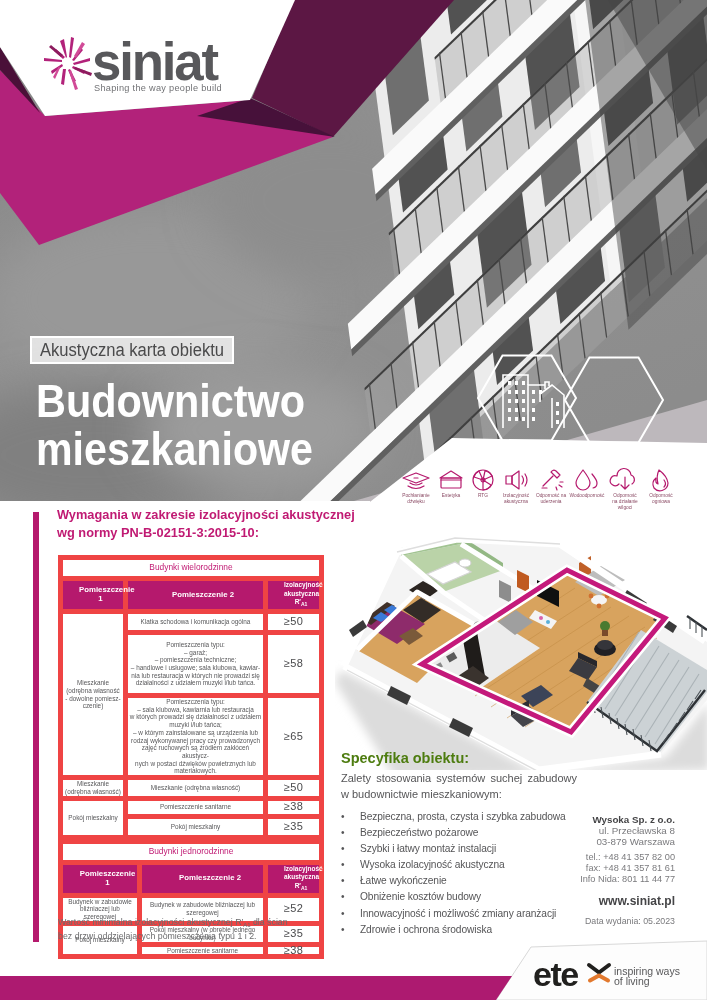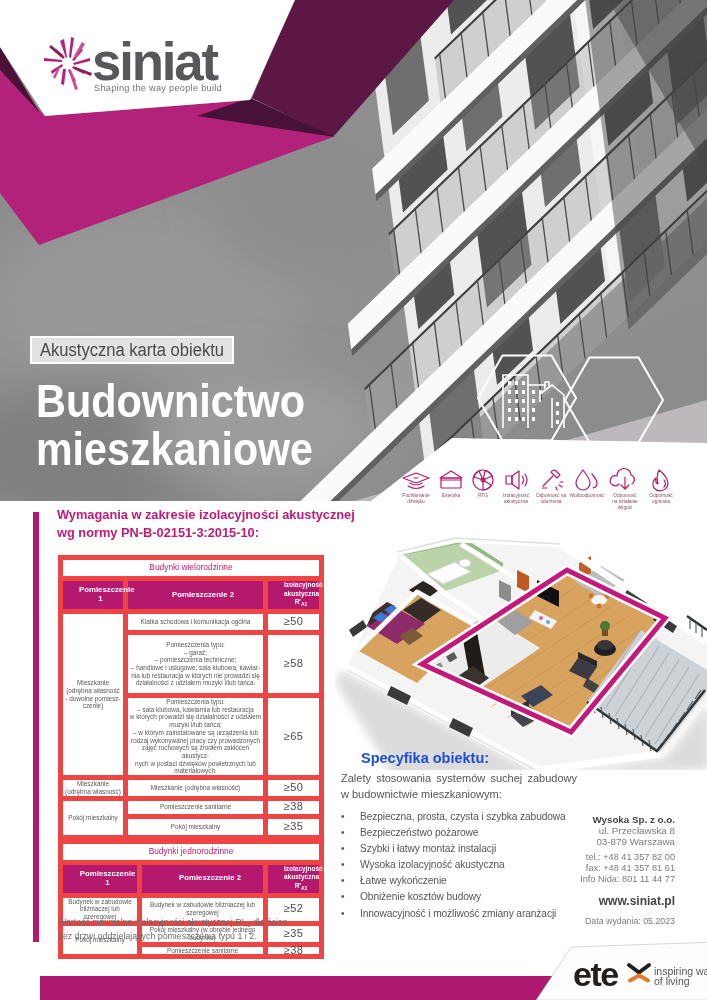--- a/index.html
+++ b/index.html
@@ -754,48 +754,49 @@
   <rect x="112" y="124" width="9" height="7" fill="#5a5a5a" transform="rotate(-30 116 127)"></rect>
   <rect x="100" y="134" width="7" height="5" fill="#8a8a8a" transform="rotate(-30 103 136)"></rect>
   <circle cx="143" cy="96" r="4" fill="none" stroke="#9a9a9a" stroke-width="1.2"></circle>
 
   <polygon points="87,134 232,40 330,88 236,202" fill="none" stroke="#ffffff" stroke-width="10" stroke-linejoin="miter"></polygon>
 
   <polygon points="87,134 232,40 330,88 236,202" fill="none" stroke="#c4197b" stroke-width="5" stroke-linejoin="miter"></polygon>
 </svg>
 </div>
 
-<div class="abs" style="left:341px;top:750px;font-size:14.5px;font-weight:bold;color:#1d4ed8;margin-left:20px;">Specyfika obiektu:</div>
+<div class="abs" style="left:341px;top:750px;font-size:14.5px;font-weight:bold;color:#4d7c0f;">Specyfika obiektu:</div>
 
 <div class="abs" style="left:341px;top:771px;width:236px;font-size:11px;line-height:15.5px;color:#555557;text-align:justify;">Zalety stosowania systemów suchej zabudowy w&nbsp;budownictwie mieszkaniowym:</div>
 
 <div class="abs" style="left:341px;top:809px;width:256px;font-size:10.2px;letter-spacing:-0.1px;color:#555557;">
   <div style="line-height:16.1px;">
     <div><span style="display:inline-block;width:19px;">•</span>Bezpieczna, prosta, czysta i szybka zabudowa</div>
     <div><span style="display:inline-block;width:19px;">•</span>Bezpieczeństwo pożarowe</div>
     <div><span style="display:inline-block;width:19px;">•</span>Szybki i łatwy montaż instalacji</div>
     <div><span style="display:inline-block;width:19px;">•</span>Wysoka izolacyjność akustyczna</div>
     <div><span style="display:inline-block;width:19px;">•</span>Łatwe wykończenie</div>
     <div><span style="display:inline-block;width:19px;">•</span>Obniżenie kosztów budowy</div>
     <div><span style="display:inline-block;width:19px;">•</span>Innowacyjność i możliwość zmiany aranżacji</div>
+    <div><span style="display:inline-block;width:19px;">•</span>Zdrowie i ochrona środowiska</div>
   </div>
 </div>
 
 <div class="abs" style="left:500px;top:814px;width:175px;text-align:right;color:#707073;">
   <div style="font-size:9.8px;font-weight:bold;color:#454547;">Wysoka Sp. z o.o.</div>
   <div style="font-size:9.8px;line-height:11px;color:#7a7a7d;">ul. Przecławska 8<br>03-879 Warszawa</div>
   <div style="height:5px;"></div>
   <div style="font-size:9.2px;line-height:11px;color:#7a7a7d;">tel.: +48 41 357 82 00<br>fax: +48 41 357 81 61<br>Info Nida: 801 11 44 77</div>
   <div style="height:9px;"></div>
   <div style="font-size:12px;font-weight:bold;color:#454547;">www.siniat.pl</div>
   <div style="height:8px;"></div>
   <div style="font-size:8.8px;color:#7a7a7d;">Data wydania: 05.2023</div>
 </div>
 
-<div class="abs" style="left:0;top:935px;width:599px;height:65px;padding-left:40px;">
+<div class="abs" style="left:0;top:935px;width:599px;height:65px;">
 <svg width="707" height="65" viewBox="0 0 707 65">
 
   <polygon points="496,65 531,12 707,6 707,65" fill="#fdfdfd" stroke="#d8d8d8" stroke-width="1"></polygon>
 
   <polygon points="0,41 512,41 496,65 0,65" fill="#ad1a70"></polygon>
 
   <text x="533" y="51" font-size="34" font-weight="bold" letter-spacing="-1.5" fill="#21201e" font-family="Liberation Sans,sans-serif">ete</text>
   <g fill="none" stroke-linecap="round" stroke-linejoin="round">
     <polyline points="589,30 599,37.5 609,30" stroke="#21201e" stroke-width="4"></polyline>
     <polyline points="590,45.5 599,40.5 608,45.5" stroke="#e2792e" stroke-width="4"></polyline>

